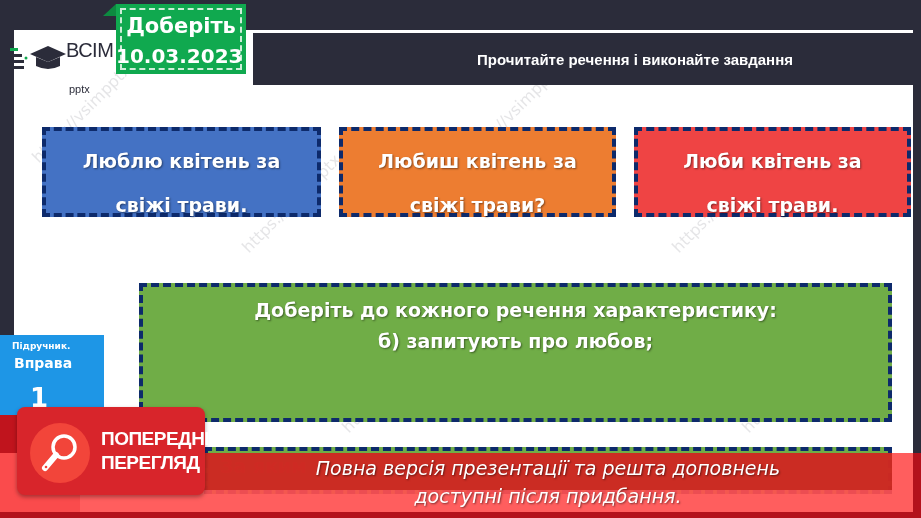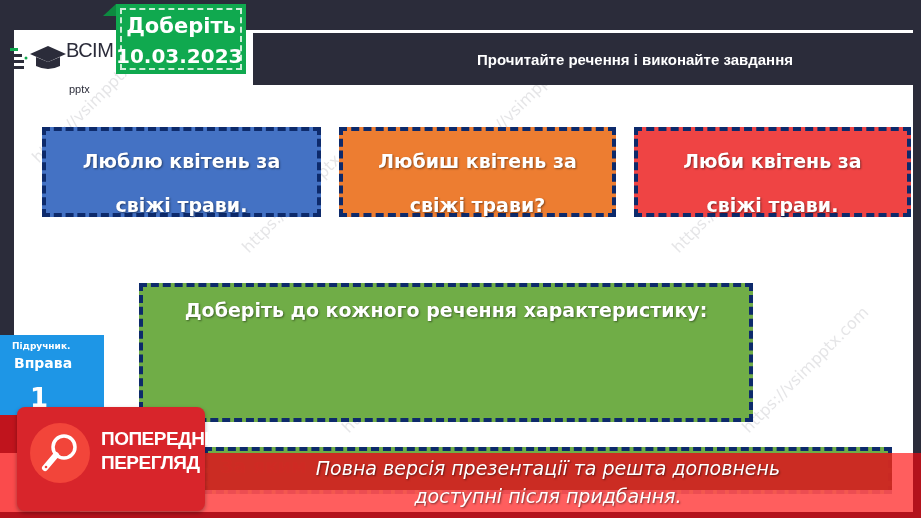--- a/index.html
+++ b/index.html
@@ -12,35 +12,35 @@
   .date-badge { position:absolute; left:116px; top:4px; width:130px; height:70px; background:#10a94f; box-sizing:border-box; }
   .date-inner { position:absolute; left:4px; top:4px; right:4px; bottom:4px; border:2px dashed #cdeed9; }
   .date-fold { position:absolute; left:103px; top:4px; width:0; height:0; border-left:13px solid transparent; border-bottom:12px solid #0d8a40; }
   .date-line1 { position:absolute; left:0; right:0; top:10px; text-align:center; color:#fff; font-weight:bold; font-size:21px; }
   .date-line2 { position:absolute; left:0; right:0; top:40px; text-align:left; color:#fff; font-weight:bold; font-size:20px; }
   .task-bar { position:absolute; left:253px; top:33px; width:764px; height:52px; background:#2b2c3a; color:#fff; font-family:"Liberation Sans", sans-serif; font-weight:bold; font-size:15px; display:flex; align-items:center; justify-content:center; }
   .card { position:absolute; top:127px; height:90px; box-sizing:border-box; border:4px dashed #0d2a6b; color:#fff; font-weight:bold; font-size:19px; text-align:center; line-height:44px; padding-top:8px; text-shadow:1px 1px 2px rgba(0,0,0,0.45); }
   .card-1 { left:42px; width:279px; background:#4472c4; }
   .card-2 { left:339px; width:277px; background:#ed7d31; }
   .card-3 { left:634px; width:277px; background:#ef4444; }
-  .task-box { position:absolute; left:139px; top:283px; width:614px; height:139px; box-sizing:border-box; border:4px dashed #0d2a6b; background:#70ad47; color:#fff; font-weight:bold; font-size:19px; text-align:center; text-shadow:1px 1px 2px rgba(0,0,0,0.45); padding-top:8px; }
+  .task-box { position:absolute; left:139px; top:283px; width:753px; height:139px; box-sizing:border-box; border:4px dashed #0d2a6b; background:#70ad47; color:#fff; font-weight:bold; font-size:19px; text-align:center; text-shadow:1px 1px 2px rgba(0,0,0,0.45); padding-top:8px; }
   .task-box .line { line-height:31px; }
   .bottom-box { position:absolute; left:204px; top:447px; width:688px; height:47px; box-sizing:border-box; border:4px dashed #0d2a6b; background:#70ad47; }
   .bottom-text { position:absolute; left:220px; top:455px; font-weight:bold; font-size:19px; color:#ff6b6b; }
   .side-tab { position:absolute; left:0; top:335px; width:104px; height:80px; background:#1e96e6; color:#fff; }
   .side-tab .t1 { position:absolute; left:12px; top:6px; font-size:9px; font-weight:bold; }
   .side-tab .t2 { position:absolute; left:14px; top:20px; font-size:14px; font-weight:bold; }
   .side-tab .t3 { position:absolute; left:30px; top:48px; font-size:26px; font-weight:bold; }
   .side-bottom { position:absolute; left:0; top:415px; width:80px; height:103px; background:#c0141d; }
   .overlay-band { position:absolute; left:0; top:453px; width:921px; height:65px; background:rgba(255,80,80,0.92); }
   .overlay-dark { position:absolute; left:204px; top:453px; width:688px; height:37px; background:rgba(190,30,20,0.75); }
   .overlay-bottom-border { position:absolute; left:0; top:512px; width:921px; height:6px; background:#b3121c; }
   .overlay-right { position:absolute; left:913px; top:453px; width:8px; height:65px; background:#b3121c; }
   .overlay-msg { position:absolute; left:204px; top:454px; width:688px; text-align:center; color:#fff; font-family:"DejaVu Sans", sans-serif; font-style:italic; font-size:19px; line-height:28px; text-shadow:1px 1px 2px rgba(0,0,0,0.5); }
-  .preview-badge { position:absolute; left:17px; top:407px; width:188px; height:104px; background:#d8252b; border-radius:8px; box-shadow:0 2px 4px rgba(0,0,0,0.35); }
+  .preview-badge { position:absolute; left:17px; top:407px; width:188px; height:88px; background:#d8252b; border-radius:8px; box-shadow:0 2px 4px rgba(0,0,0,0.35); }
   .preview-circle { position:absolute; left:13px; top:16px; width:60px; height:60px; border-radius:50%; background:#f2453a; }
   .preview-text { position:absolute; left:84px; top:20px; color:#fff; font-family:"Liberation Sans", sans-serif; font-weight:bold; font-size:19px; line-height:24px; letter-spacing:-0.5px; }
   .watermark { position:absolute; color:rgba(150,150,160,0.25); font-size:16px; transform:rotate(-45deg); white-space:nowrap; pointer-events:none; }
 </style>
 </head>
 <body>
 
 <div class="slide"></div>
 
 <div class="watermark" style="left:10px;top:90px;">https://vsimpptx.com</div>
@@ -83,20 +83,21 @@
   <div>Любиш квітень за</div>
   <div>свіжі трави?</div>
 </div>
 <div class="card card-3">
   <div>Люби квітень за</div>
   <div>свіжі трави.</div>
 </div>
 
 <div class="task-box">
   <div class="line">Доберіть до кожного речення характеристику:</div>
+  <div class="line">б) запитують про любов;</div>
 </div>
 
 <div class="bottom-box"></div>
 <div class="bottom-text">За яким</div>
 
 <div class="side-tab">
   <div class="t1">Підручник.</div>
   <div class="t2">Вправа</div>
   <div class="t3">1</div>
 </div>

